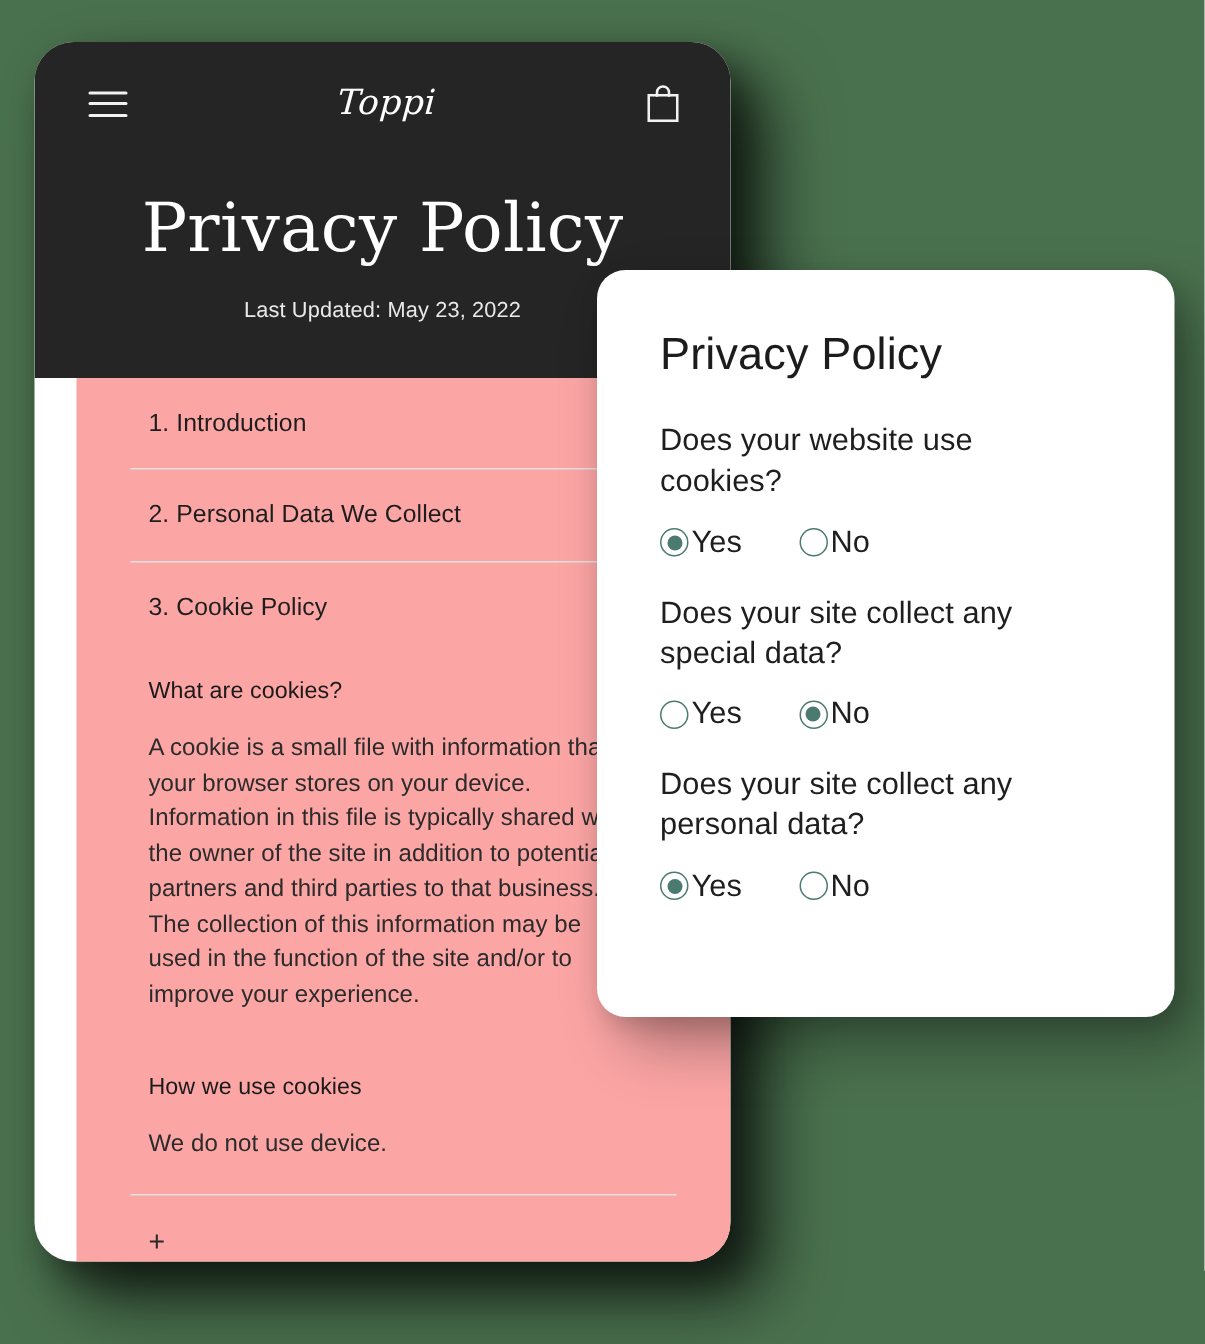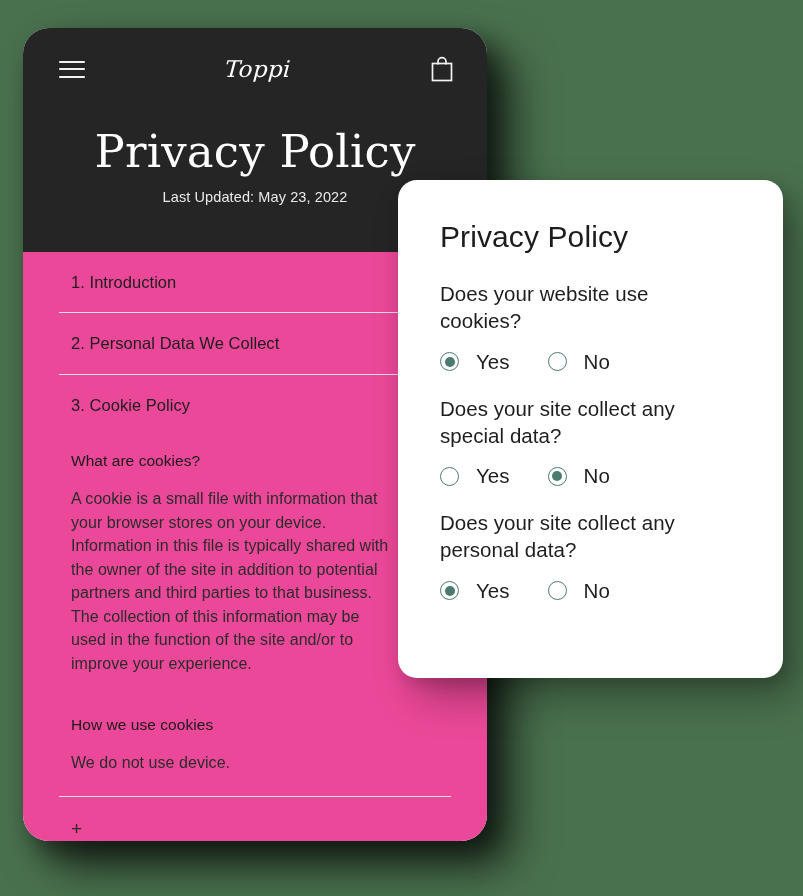--- a/index.html
+++ b/index.html
@@ -83,28 +83,29 @@
     font-weight: 400;
     line-height: 1.05;
     margin-top: 18px;
     letter-spacing: 0.2px;
   }
 
   .hero-sub {
     text-align: center;
     color: #e9e9e9;
     font-size: 14.5px;
-    margin-top: 14px;
+    margin-top: 24px;
     letter-spacing: 0.1px;
   }
 
   
   .phone-body {
     padding: 0 0 0 0;
-    background: #ec4899;
+    background: #fca5a5;
+    margin-left: 28px;
   }
 
   .policy-list { padding: 0 36px; }
 
   .acc-item {
     display: flex;
     align-items: flex-start;
     justify-content: space-between;
     gap: 12px;
     padding: 19px 0 18px 12px;
@@ -192,21 +193,21 @@
 
   .radio-row {
     display: flex;
     align-items: center;
     gap: 38px;
   }
 
   .radio-opt {
     display: flex;
     align-items: center;
-    gap: 17px;
+    gap: 2px;
     cursor: pointer;
   }
 
   .radio-mark {
     width: 19px;
     height: 19px;
     border-radius: 50%;
     border: 1.8px solid #4b7a70;
     display: flex;
     align-items: center;

